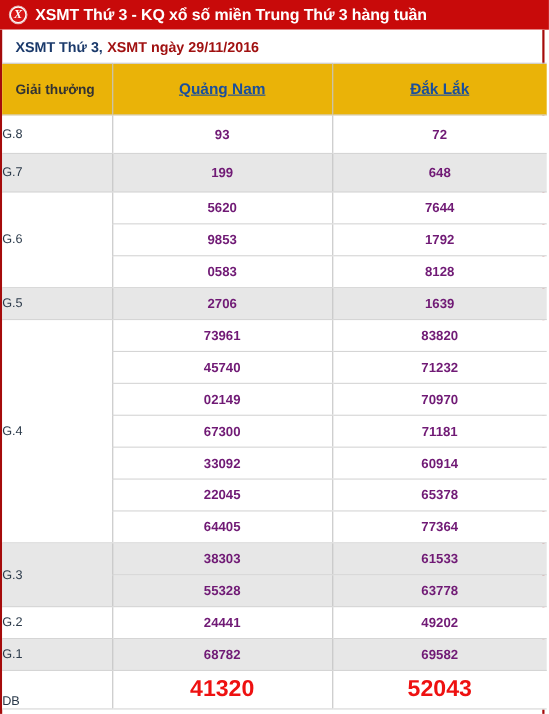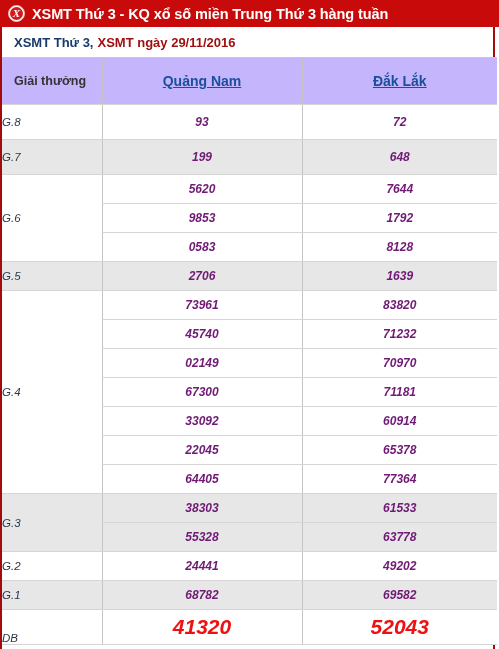--- a/index.html
+++ b/index.html
@@ -114,21 +114,21 @@
     border-bottom: 1px solid #d5d5d5;
     padding: 0;
     vertical-align: middle;
   }
   table.results th.prov,
   table.results td.num {
     border-left: 1px solid #c4c4c4;
   }
 
   thead th {
-    background: #c4b5fd;
+    background: #eab308;
     height: 47px;
     vertical-align: top;
     padding-top: 9px;
     box-sizing: border-box;
   }
   thead th.prize-head {
     text-align: left;
     padding-left: 12px;
     color: #333333;
     font-size: 12.5px;
@@ -139,21 +139,21 @@
   }
   thead th.prov .provlink {
     color: #1a4f9c;
     font-size: 14px;
     font-weight: bold;
     text-decoration: underline;
     cursor: pointer;
   }
 
   tbody tr.shade td { background: #e7e7e7; }
-  tbody tr td { background: #ffffff; font-style: italic; }
+  tbody tr td { background: #ffffff; }
 
   td.prize {
     color: #2b3a4a;
     font-size: 11.5px;
     padding-left: 12px;
     vertical-align: top;
     padding-top: 7px;
   }
   td.num {
     text-align: center;

